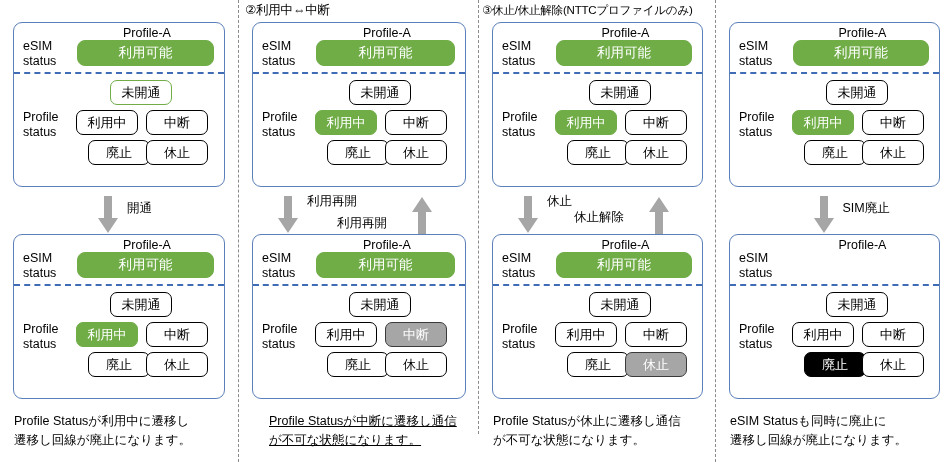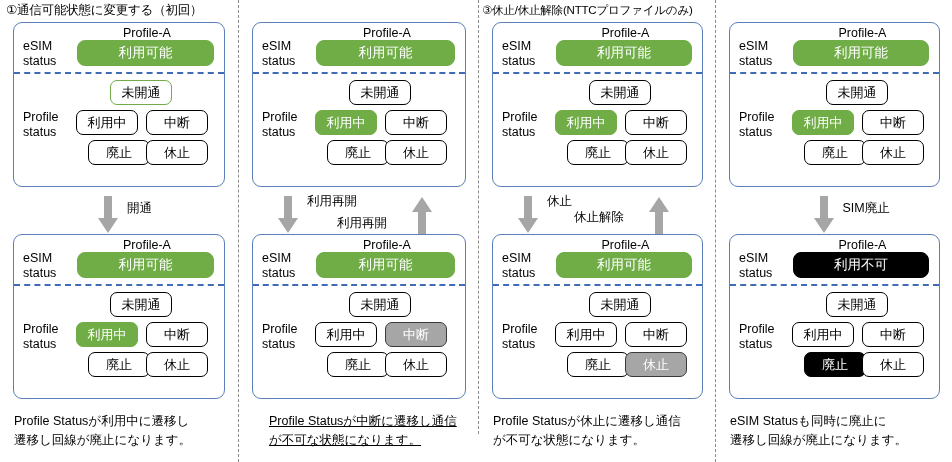--- a/index.html
+++ b/index.html
@@ -92,21 +92,20 @@
     line-height:19px;
     color:#000;
     white-space:pre-line;
   }
 </style>
 </head>
 <body>
 
 <div class="board" id="board">
     <div class="panel" style="width: 238px; height: 462px; position: relative;">
-      <div class="panel-title">①通信可能状態に変更する（初回）</div>
       <div class="card" style="left: 13px; top: 22px; width: 212px; height: 165px;">
         <div class="divider" style="top: 49px;"></div>
         <div class="profile-name" style="left: 62px; top: 3px; width: 142px;">Profile-A</div>
         <div class="row-label" style="left: 9px; top: 16px; white-space: pre-line;">eSIM
 status</div>
         <div class="chip wide st-green-fill" style="left: 63px; top: 17px; width: 137px; height: 26px;">利用可能</div>
         <div class="row-label" style="left: 9px; top: 87px; white-space: pre-line;">Profile
 status</div>
         <div class="chip st-green-outline" style="left: 96px; top: 57px; width: 62px; height: 25px;">未開通</div>
         <div class="chip st-plain" style="left: 62px; top: 87px; width: 62px; height: 25px;">利用中</div>
@@ -129,20 +128,21 @@
         <div class="chip st-plain" style="left: 96px; top: 57px; width: 62px; height: 25px;">未開通</div>
         <div class="chip st-green-fill" style="left: 62px; top: 87px; width: 62px; height: 25px;">利用中</div>
         <div class="chip st-plain" style="left: 132px; top: 87px; width: 62px; height: 25px;">中断</div>
         <div class="chip st-plain" style="left: 74px; top: 117px; width: 62px; height: 25px;">廃止</div>
         <div class="chip st-plain" style="left: 132px; top: 117px; width: 62px; height: 25px;">休止</div>
       </div>
       <div class="caption" style="left: 14px; top: 412px; width: 216px;">Profile Statusが利用中に遷移し
 遷移し回線が廃止になります。</div>
     </div>
     <div class="panel" style="width: 240px; height: 462px; position: relative;">
+      <div class="panel-title">②利用中⇔中断</div>
       <div class="card" style="left: 13px; top: 22px; width: 214px; height: 165px;">
         <div class="divider" style="top: 49px;"></div>
         <div class="profile-name" style="left: 62px; top: 3px; width: 144px;">Profile-A</div>
         <div class="row-label" style="left: 9px; top: 16px; white-space: pre-line;">eSIM
 status</div>
         <div class="chip wide st-green-fill" style="left: 63px; top: 17px; width: 139px; height: 26px;">利用可能</div>
         <div class="row-label" style="left: 9px; top: 87px; white-space: pre-line;">Profile
 status</div>
         <div class="chip st-plain" style="left: 96px; top: 57px; width: 62px; height: 25px;">未開通</div>
         <div class="chip st-green-fill" style="left: 62px; top: 87px; width: 62px; height: 25px;">利用中</div>
@@ -233,21 +233,20 @@
       </div>
       <div class="arrow-shape" style="position: absolute; top: 196px; left: 96.5px;"><svg width="22" height="38" viewBox="0 0 22 38">
           <path d="M7,0 L15,0 L15,22 L21,22 L11,37 L1,22 L7,22 Z" fill="#A6A6A6"></path>
         </svg></div>
       <div class="arrow-label" style="left: 126.5px; top: 201px;">SIM廃止</div>
       <div class="card" style="left: 13px; top: 234px; width: 211px; height: 165px;">
         <div class="divider" style="top: 49px;"></div>
         <div class="profile-name" style="left: 62px; top: 3px; width: 141px;">Profile-A</div>
         <div class="row-label" style="left: 9px; top: 16px; white-space: pre-line;">eSIM
 status</div>
-        <div class="chip wide st-black-fill" style="left: 63px; top: 17px; width: 136px; height: 26px;">利用不可</div>
         <div class="row-label" style="left: 9px; top: 87px; white-space: pre-line;">Profile
 status</div>
         <div class="chip st-plain" style="left: 96px; top: 57px; width: 62px; height: 25px;">未開通</div>
         <div class="chip st-plain" style="left: 62px; top: 87px; width: 62px; height: 25px;">利用中</div>
         <div class="chip st-plain" style="left: 132px; top: 87px; width: 62px; height: 25px;">中断</div>
         <div class="chip st-black-fill" style="left: 74px; top: 117px; width: 62px; height: 25px;">廃止</div>
         <div class="chip st-plain" style="left: 132px; top: 117px; width: 62px; height: 25px;">休止</div>
       </div>
       <div class="caption" style="left: 14px; top: 412px; width: 215px;">eSIM Statusも同時に廃止に
 遷移し回線が廃止になります。</div>

